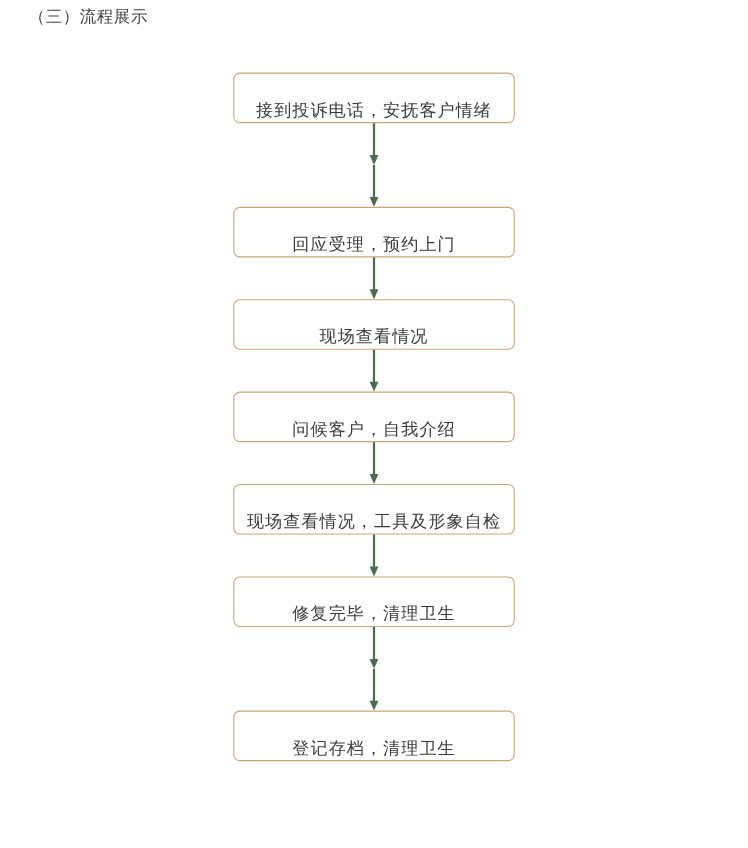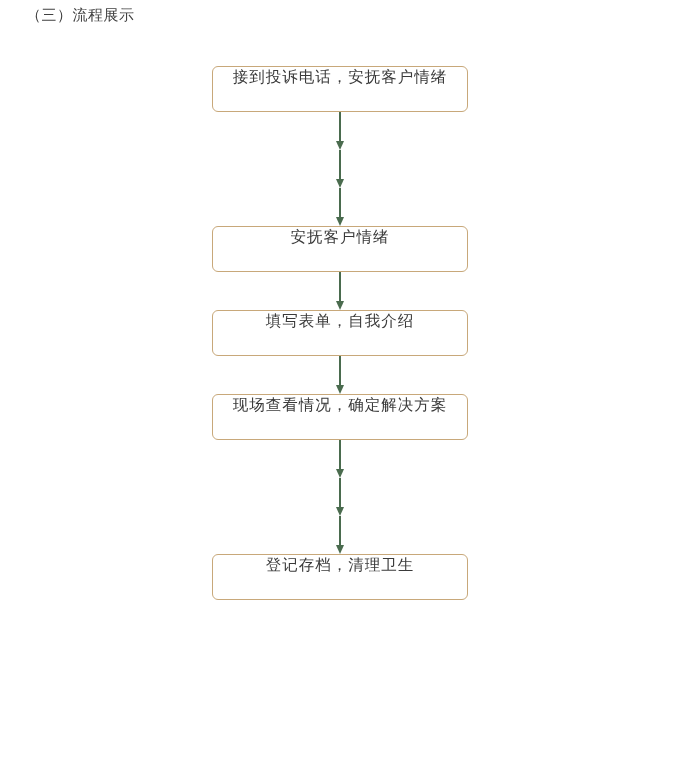--- a/index.html
+++ b/index.html
@@ -39,21 +39,21 @@
     align-items: center;
   }
   .node {
     box-sizing: border-box;
     width: 256px;
     height: 46px;
     border: 1px solid #c8a87a;
     border-radius: 6px;
     background: #ffffff;
     display: flex;
-    align-items: flex-start;
+    align-items: flex-end;
     justify-content: center;
     font-size: 15.5px;
     color: #3a3a3a;
     letter-spacing: 1px;
     white-space: nowrap;
   }
   .connector {
     width: 10px;
     height: 38px;
     position: relative;
@@ -92,49 +92,55 @@
     <div class="connector">
       <div class="line"></div>
       <div class="head"></div>
     </div>
 
     <div class="connector">
       <div class="line"></div>
       <div class="head"></div>
     </div>
 
-    <div class="connector">
-      <div class="line"></div>
-      <div class="head"></div>
-    </div>
-
     <div class="node">
-      <span>安抚客户情绪</span>
+      <span>回应受理，预约上门</span>
     </div>
     <div class="connector">
       <div class="line"></div>
       <div class="head"></div>
     </div>
 
     <div class="node">
-      <span>填写表单，自我介绍</span>
+      <span>现场查看情况</span>
     </div>
     <div class="connector">
       <div class="line"></div>
       <div class="head"></div>
     </div>
 
     <div class="node">
-      <span>现场查看情况，确定解决方案</span>
+      <span>问候客户，自我介绍</span>
     </div>
     <div class="connector">
       <div class="line"></div>
       <div class="head"></div>
     </div>
 
+    <div class="node">
+      <span>现场查看情况，工具及形象自检</span>
+    </div>
+    <div class="connector">
+      <div class="line"></div>
+      <div class="head"></div>
+    </div>
+
+    <div class="node">
+      <span>修复完毕，清理卫生</span>
+    </div>
     <div class="connector">
       <div class="line"></div>
       <div class="head"></div>
     </div>
 
     <div class="connector">
       <div class="line"></div>
       <div class="head"></div>
     </div>
 

